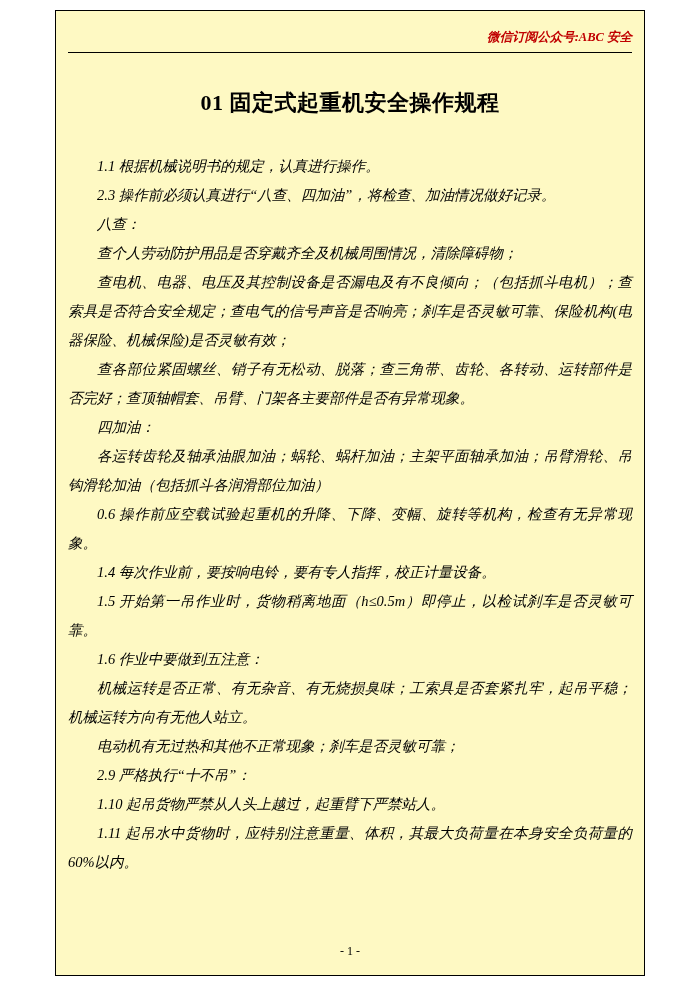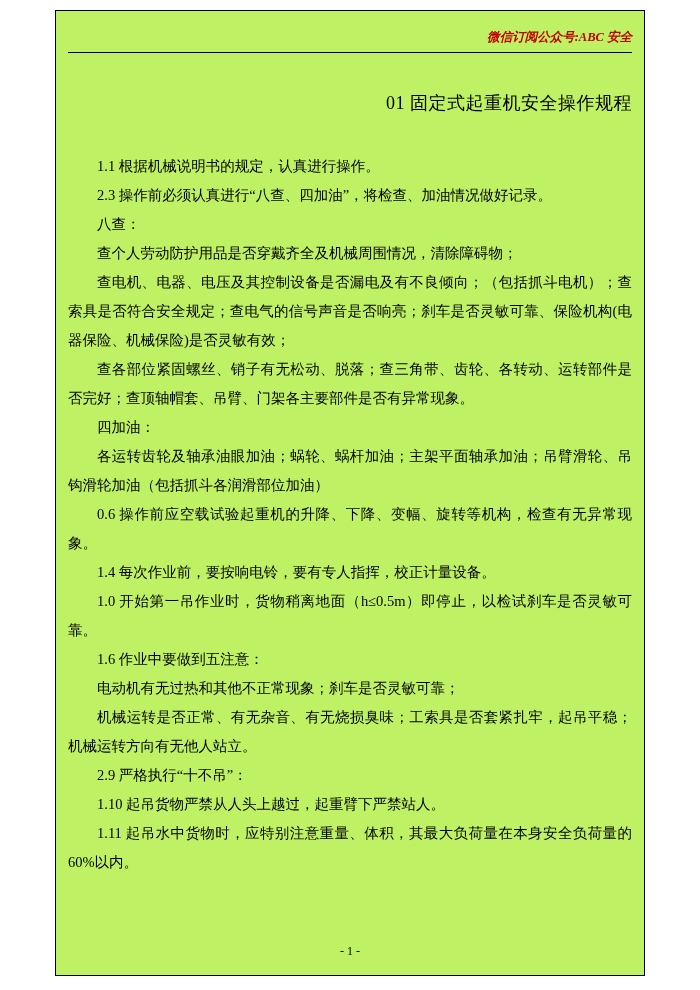--- a/index.html
+++ b/index.html
@@ -16,21 +16,21 @@
     overflow: hidden;
   }
   .page-border {
     position: absolute;
     left: 55px;
     top: 10px;
     width: 590px;
     height: 966px;
     border: 1px solid #000000;
     box-sizing: border-box;
-    background: #bef264;
+    background: #fef9c3;
   }
   .inner {
     position: relative;
     height: 100%;
     padding: 0 12px;
     box-sizing: border-box;
   }
   .header-text {
     padding-top: 18px;
     text-align: right;
@@ -40,35 +40,36 @@
     color: #c00000;
     line-height: 16px;
   }
   .header-rule {
     margin-top: 7px;
     border-bottom: 1.5px solid #000000;
     height: 0;
   }
   .doc-title {
     margin: 38px 0 0 0;
-    text-align: right;
-    font-size: 18px;
-    font-weight: normal;
+    text-align: center;
+    font-size: 22px;
+    font-weight: bold;
     letter-spacing: 0.5px;
     line-height: 24px;
   }
   .doc-body {
     margin-top: 37px;
     font-size: 14.5px;
     line-height: 29px;
     text-align: justify;
   }
   .doc-body p {
     margin: 0;
     text-indent: 2em;
+    font-style: italic;
   }
   .page-footer {
     position: absolute;
     left: 0;
     right: 0;
     bottom: 16px;
     text-align: center;
     font-size: 12px;
   }
 </style>
@@ -88,24 +89,24 @@
         <p>1.1 根据机械说明书的规定，认真进行操作。</p>
         <p>2.3 操作前必须认真进行“八查、四加油”，将检查、加油情况做好记录。</p>
         <p>八查：</p>
         <p>查个人劳动防护用品是否穿戴齐全及机械周围情况，清除障碍物；</p>
         <p>查电机、电器、电压及其控制设备是否漏电及有不良倾向；（包括抓斗电机）；查索具是否符合安全规定；查电气的信号声音是否响亮；刹车是否灵敏可靠、保险机构(电器保险、机械保险)是否灵敏有效；</p>
         <p>查各部位紧固螺丝、销子有无松动、脱落；查三角带、齿轮、各转动、运转部件是否完好；查顶轴帽套、吊臂、门架各主要部件是否有异常现象。</p>
         <p>四加油：</p>
         <p>各运转齿轮及轴承油眼加油；蜗轮、蜗杆加油；主架平面轴承加油；吊臂滑轮、吊钩滑轮加油（包括抓斗各润滑部位加油）</p>
         <p>0.6 操作前应空载试验起重机的升降、下降、变幅、旋转等机构，检查有无异常现象。</p>
         <p>1.4 每次作业前，要按响电铃，要有专人指挥，校正计量设备。</p>
-        <p>1.0 开始第一吊作业时，货物稍离地面（h≤0.5m）即停止，以检试刹车是否灵敏可靠。</p>
+        <p>1.5 开始第一吊作业时，货物稍离地面（h≤0.5m）即停止，以检试刹车是否灵敏可靠。</p>
         <p>1.6 作业中要做到五注意：</p>
+        <p>机械运转是否正常、有无杂音、有无烧损臭味；工索具是否套紧扎牢，起吊平稳；机械运转方向有无他人站立。</p>
         <p>电动机有无过热和其他不正常现象；刹车是否灵敏可靠；</p>
-        <p>机械运转是否正常、有无杂音、有无烧损臭味；工索具是否套紧扎牢，起吊平稳；机械运转方向有无他人站立。</p>
         <p>2.9 严格执行“十不吊”：</p>
         <p>1.10 起吊货物严禁从人头上越过，起重臂下严禁站人。</p>
         <p>1.11 起吊水中货物时，应特别注意重量、体积，其最大负荷量在本身安全负荷量的 60%以内。</p>
 
       </div>
 
       <div class="page-footer">
         <span>- 1 -</span>
       </div>
 

